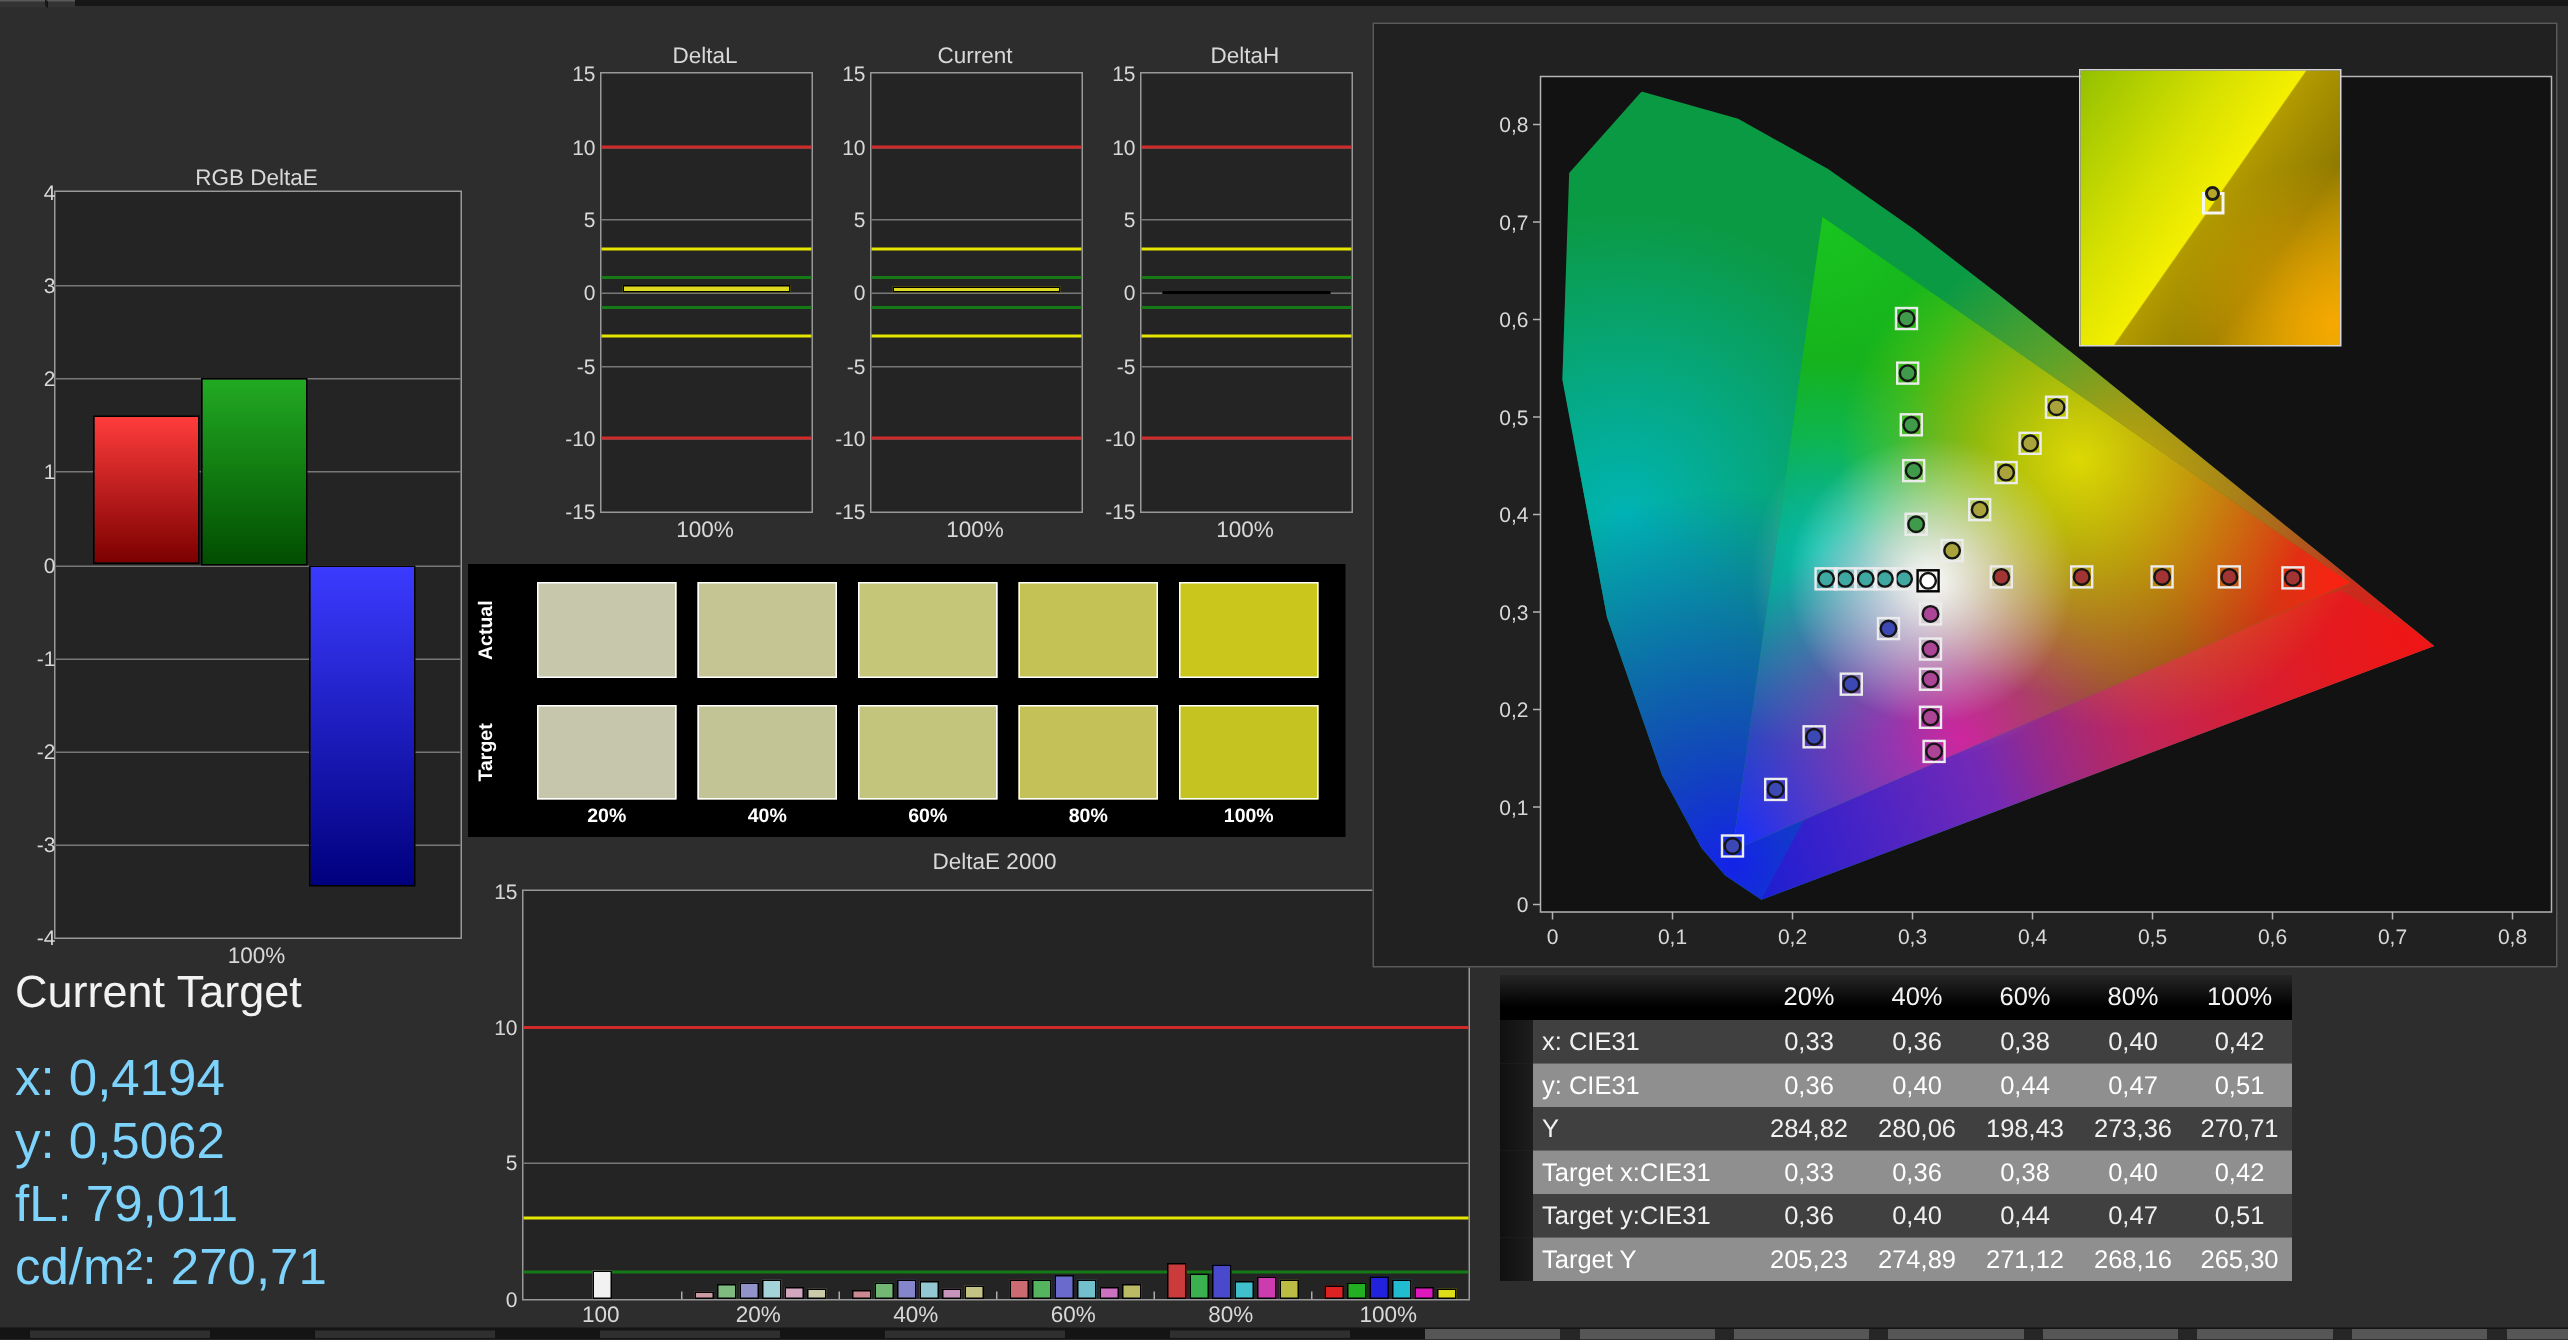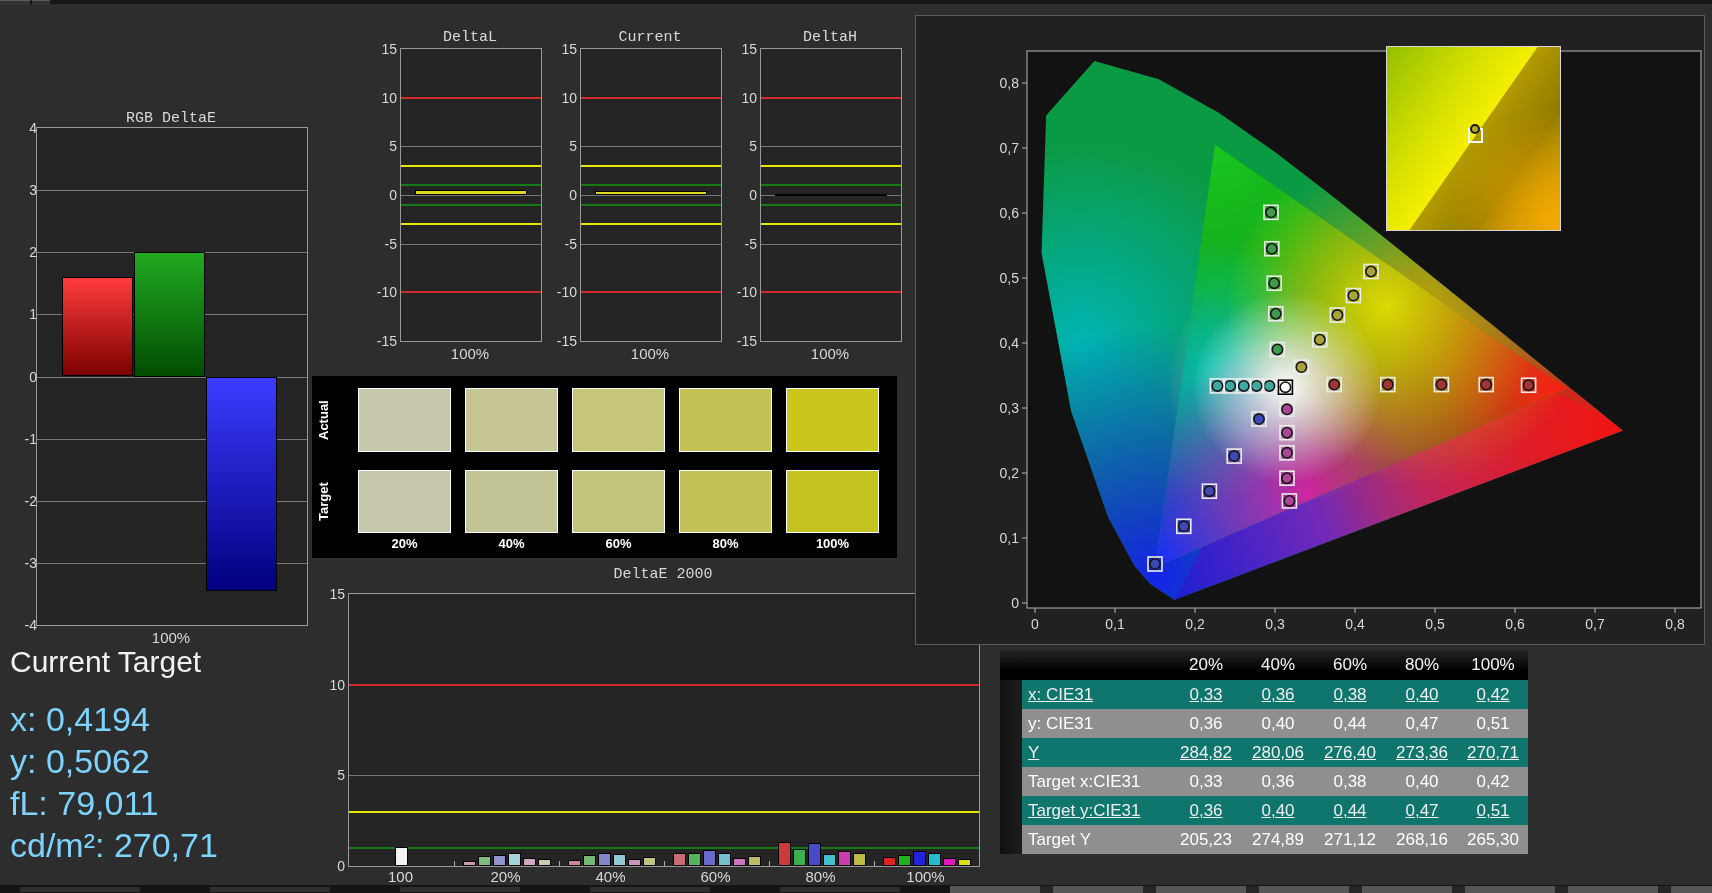--- a/index.html
+++ b/index.html
@@ -3,21 +3,21 @@
 <meta charset="utf-8">
 <style>
   html,body{margin:0;padding:0;background:#2d2d2d;}
   body{width:1712px;height:893px;overflow:hidden;font-family:"Liberation Sans",sans-serif;color:#f0f0f0;}
   #app{position:relative;width:1712px;height:893px;background:#2d2d2d;}
   .top-strip{position:absolute;left:0;top:0;width:100%;height:4px;background:#171717;}
   .tab-stub{position:absolute;top:0;height:4px;background:#333;border-top:1px solid #5a5a5a;}
   .tab-stub.s1{left:0;width:30px;}
   .tab-stub.s2{left:31px;width:18px;border-left:1px solid #111;}
   .page-title{position:absolute;left:16px;top:20px;font-size:41px;font-weight:400;color:#f2f2f2;letter-spacing:.5px;margin:0;}
-  .chart-title{position:absolute;font-size:15px;color:#d8d8d8;text-align:center;font-family:Liberation Mono, monospace;}
+  .chart-title{position:absolute;font-size:15px;color:#d8d8d8;text-align:center;}
   .xlabel{position:absolute;font-size:15px;color:#d8d8d8;text-align:center;}
   .vplot{position:absolute;background:#242424;border:1px solid #999;overflow:visible;}
   .gl{position:absolute;left:0;right:0;height:1px;background:#787878;}
   .lim{position:absolute;left:0;right:0;height:2px;}
   .bar{position:absolute;border:1px solid #000;box-sizing:border-box;}
   .tick{position:absolute;width:30px;text-align:right;font-size:14px;color:#d8d8d8;}
   .tick-stub{position:absolute;width:1px;height:5px;background:#aaa;}
   .swatch-panel{position:absolute;left:312px;top:376px;width:585px;height:182px;background:#000;}
   .swatch{position:absolute;border:1px solid #fff;box-sizing:border-box;}
   .row-label{position:absolute;left:4px;width:18px;color:#fff;font-size:13px;font-weight:bold;writing-mode:vertical-rl;transform:rotate(180deg);text-align:center;}
@@ -33,21 +33,21 @@
       linear-gradient(125deg,#93c000 0%,#d6e000 32%,#f4ef00 49.8%,#b29a00 50.2%,#8f7a00 72%,#caa400 100%);}
   .inset-square{position:absolute;left:47%;top:44%;width:15px;height:15px;border:2px solid #f4f4f4;box-sizing:border-box;}
   .inset-dot{position:absolute;left:calc(47% + 2px);top:calc(44% - 4px);width:10px;height:10px;border-radius:50%;background:#b7a62a;border:2px solid #1a1a1a;box-sizing:border-box;}
   .cie-table{position:absolute;left:1000px;top:650px;display:grid;grid-template-columns:22px 148px 72px 72px 72px 72px 70px;font-size:17px;}
   .cie-table .cell{height:29px;line-height:29px;white-space:nowrap;overflow:hidden;}
   .cie-table .hdr{height:30px;line-height:30px;background:linear-gradient(#262626,#000 70%);color:#f5f5f5;text-align:center;}
   .cie-table .corner{background:linear-gradient(#262626,#000 70%);}
   .cie-table .lead{background:linear-gradient(90deg,#101010,#1d1d1d);}
   .cie-table .lab{padding-left:6px;text-align:left;}
   .cie-table .val{text-align:center;}
-  .cie-table .dark{background:#0f766e;color:#f0f0f0;text-decoration:underline;}
+  .cie-table .dark{background:#404040;color:#f0f0f0;}
   .cie-table .light{background:#8f8f8f;color:#fff;}
   .bottom-strip{position:absolute;left:0;top:885px;width:1712px;height:8px;background:#141414;}
   .bs-left{position:absolute;left:20px;top:2px;height:5px;width:890px;
     background:repeating-linear-gradient(90deg,#2f2f2f 0 120px,rgba(0,0,0,0) 120px 190px);}
   .bs-right{position:absolute;left:950px;top:1px;height:7px;width:762px;
     background:repeating-linear-gradient(90deg,#565656 0 90px,#262626 90px 103px);}
 </style>
 </head>
 <body>
 
@@ -452,21 +452,21 @@
       <div class="cell lab light">y: CIE31</div>
       <div class="cell val light">0,36</div>
       <div class="cell val light">0,40</div>
       <div class="cell val light">0,44</div>
       <div class="cell val light">0,47</div>
       <div class="cell val light">0,51</div>
       <div class="cell lead"></div>
       <div class="cell lab dark">Y</div>
       <div class="cell val dark">284,82</div>
       <div class="cell val dark">280,06</div>
-      <div class="cell val dark">276,40</div>
+      <div class="cell val dark">198,43</div>
       <div class="cell val dark">273,36</div>
       <div class="cell val dark">270,71</div>
       <div class="cell lead"></div>
       <div class="cell lab light">Target x:CIE31</div>
       <div class="cell val light">0,33</div>
       <div class="cell val light">0,36</div>
       <div class="cell val light">0,38</div>
       <div class="cell val light">0,40</div>
       <div class="cell val light">0,42</div>
       <div class="cell lead"></div>

